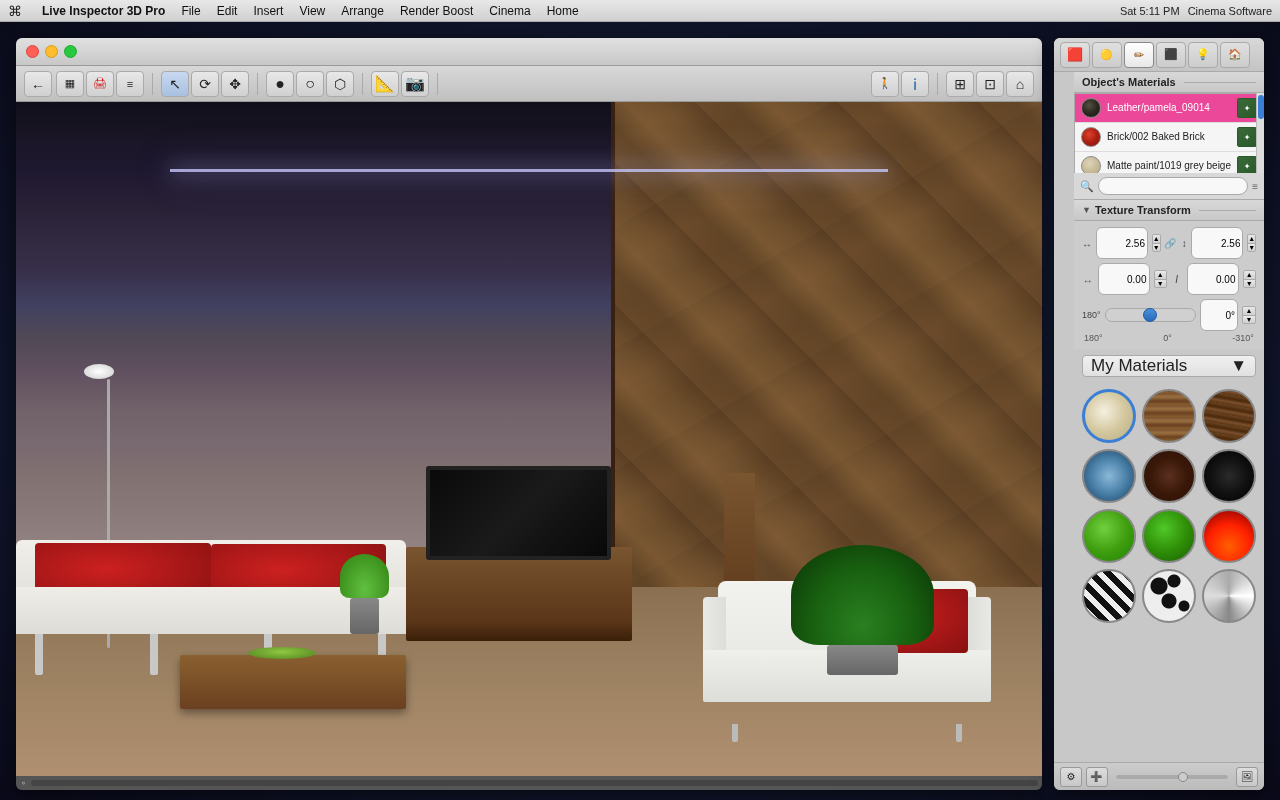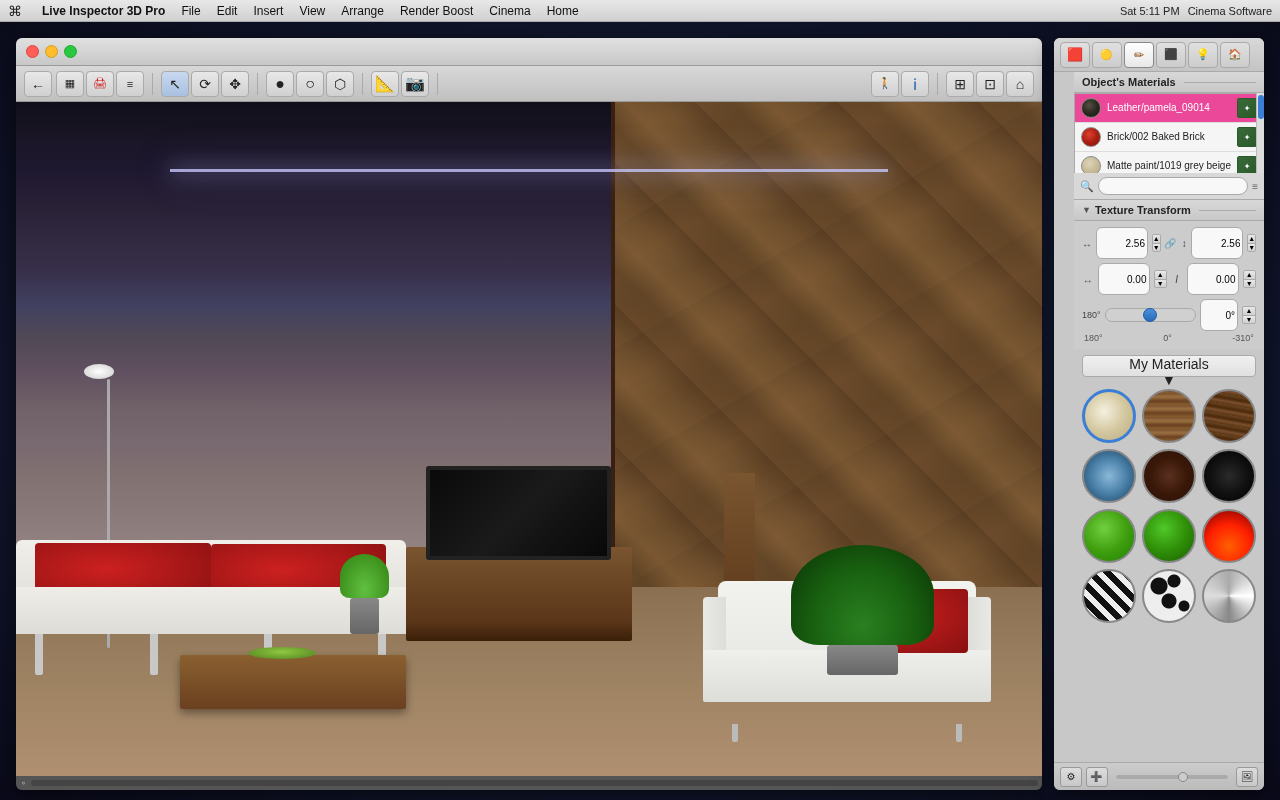--- a/index.html
+++ b/index.html
@@ -365,22 +365,21 @@
       margin: 6px 8px;
       height: 22px;
       background: linear-gradient(to bottom, #f0f0f0, #e0e0e0);
       border: 1px solid #aaa;
       border-radius: 4px;
       display: flex;
       align-items: center;
       padding: 0 8px;
       justify-content: space-between;
       cursor: pointer;
-      font-size: 14px;
-      flex-direction: column;
+      font-size: 17px;
     }
 
     .gallery-grid {
       display: grid;
       grid-template-columns: repeat(3, 1fr);
       gap: 6px;
       padding: 6px 8px;
     }
 
     .gallery-item {

